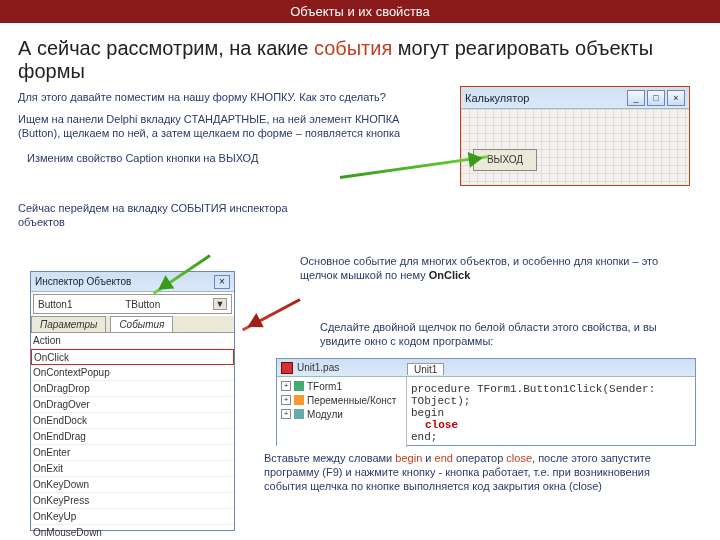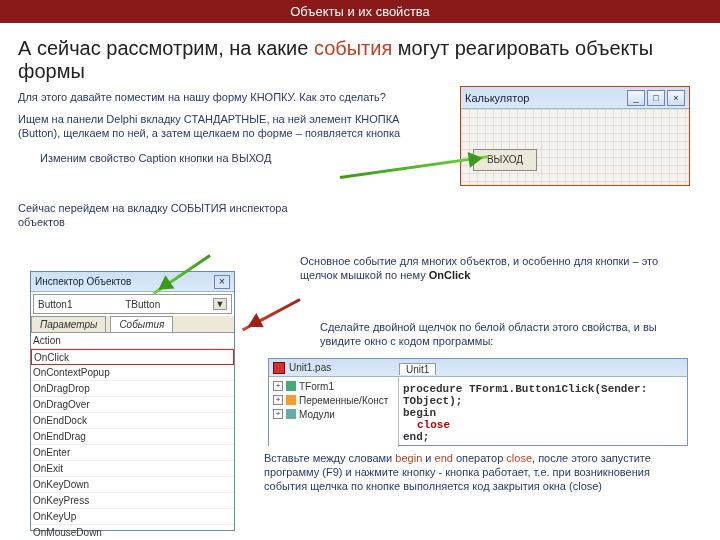--- a/index.html
+++ b/index.html
@@ -123,21 +123,21 @@
   .insp-row .lbl { width: 105px; }
 
   
   .r1 { position: absolute; top: 254px; left: 300px; width: 380px; color:#2a3a6a; line-height:1.3; }
   .r1 b { font-weight: bold; color:#222; }
   .r2 { position: absolute; top: 320px; left: 320px; width: 370px; color:#2a3a6a; line-height:1.3; }
 
   
   .codewin {
     position: absolute;
-    top: 358px; left: 268px;
+    top: 358px; left: 276px;
     width: 420px; height: 88px;
     border: 1px solid #7a94c0;
     background: #fff;
     font-size: 10px;
   }
   .code-title {
     height: 18px; background: linear-gradient(#cfe0f4,#dbe8f8);
     display: flex; align-items: center; padding: 0 4px; gap: 4px;
     border-bottom: 1px solid #9bb;
   }
@@ -158,21 +158,21 @@
     font-family: "Courier New", monospace;
     font-size: 11px;
     padding: 2px 4px;
     position: relative;
   }
   .code .utab {
     position:absolute; top:-14px; left:0;
     border:1px solid #999; border-bottom:none;
     padding: 0 6px; background:#fff; font-family:Arial; font-size:10px;
   }
-  .code .kw { font-weight: bold; }
+  .code .kw { font-weight: normal; }
   .code .close { color: #b00; font-weight: bold; }
 
   .final {
     position: absolute;
     top: 452px; left: 264px; width: 430px;
     color: #2a3a6a; line-height: 1.25;
   }
   .final .hl { color: #c04020; }
 
   
@@ -196,21 +196,21 @@
 
 <div class="header"><span>Объекты и их свойства</span></div>
 
 <div class="title">
   <span>А сейчас рассмотрим, на какие </span><span class="hl">события</span><span> могут реагировать объекты формы</span>
 </div>
 
 <div class="left-col">
   <div class="p">Для этого давайте поместим на нашу форму КНОПКУ. Как это сделать?</div>
   <div class="p">Ищем на панели Delphi вкладку СТАНДАРТНЫЕ, на ней элемент КНОПКА (Button), щелкаем по ней, а затем щелкаем по форме – появляется кнопка</div>
-  <div class="p caption" style="margin-left:40px">Изменим свойство Caption кнопки на ВЫХОД</div>
+  <div class="p caption" style="margin-left:27px">Изменим свойство Caption кнопки на ВЫХОД</div>
   <div class="p" style="margin-top:36px;width:300px">Сейчас перейдем на вкладку СОБЫТИЯ инспектора объектов</div>
 </div>
 
 <div class="calc">
   <div class="calc-title">
     <span>Калькулятор</span>
     <div class="btns">
       <div class="wbtn">_</div>
       <div class="wbtn">□</div>
       <div class="wbtn">×</div>

